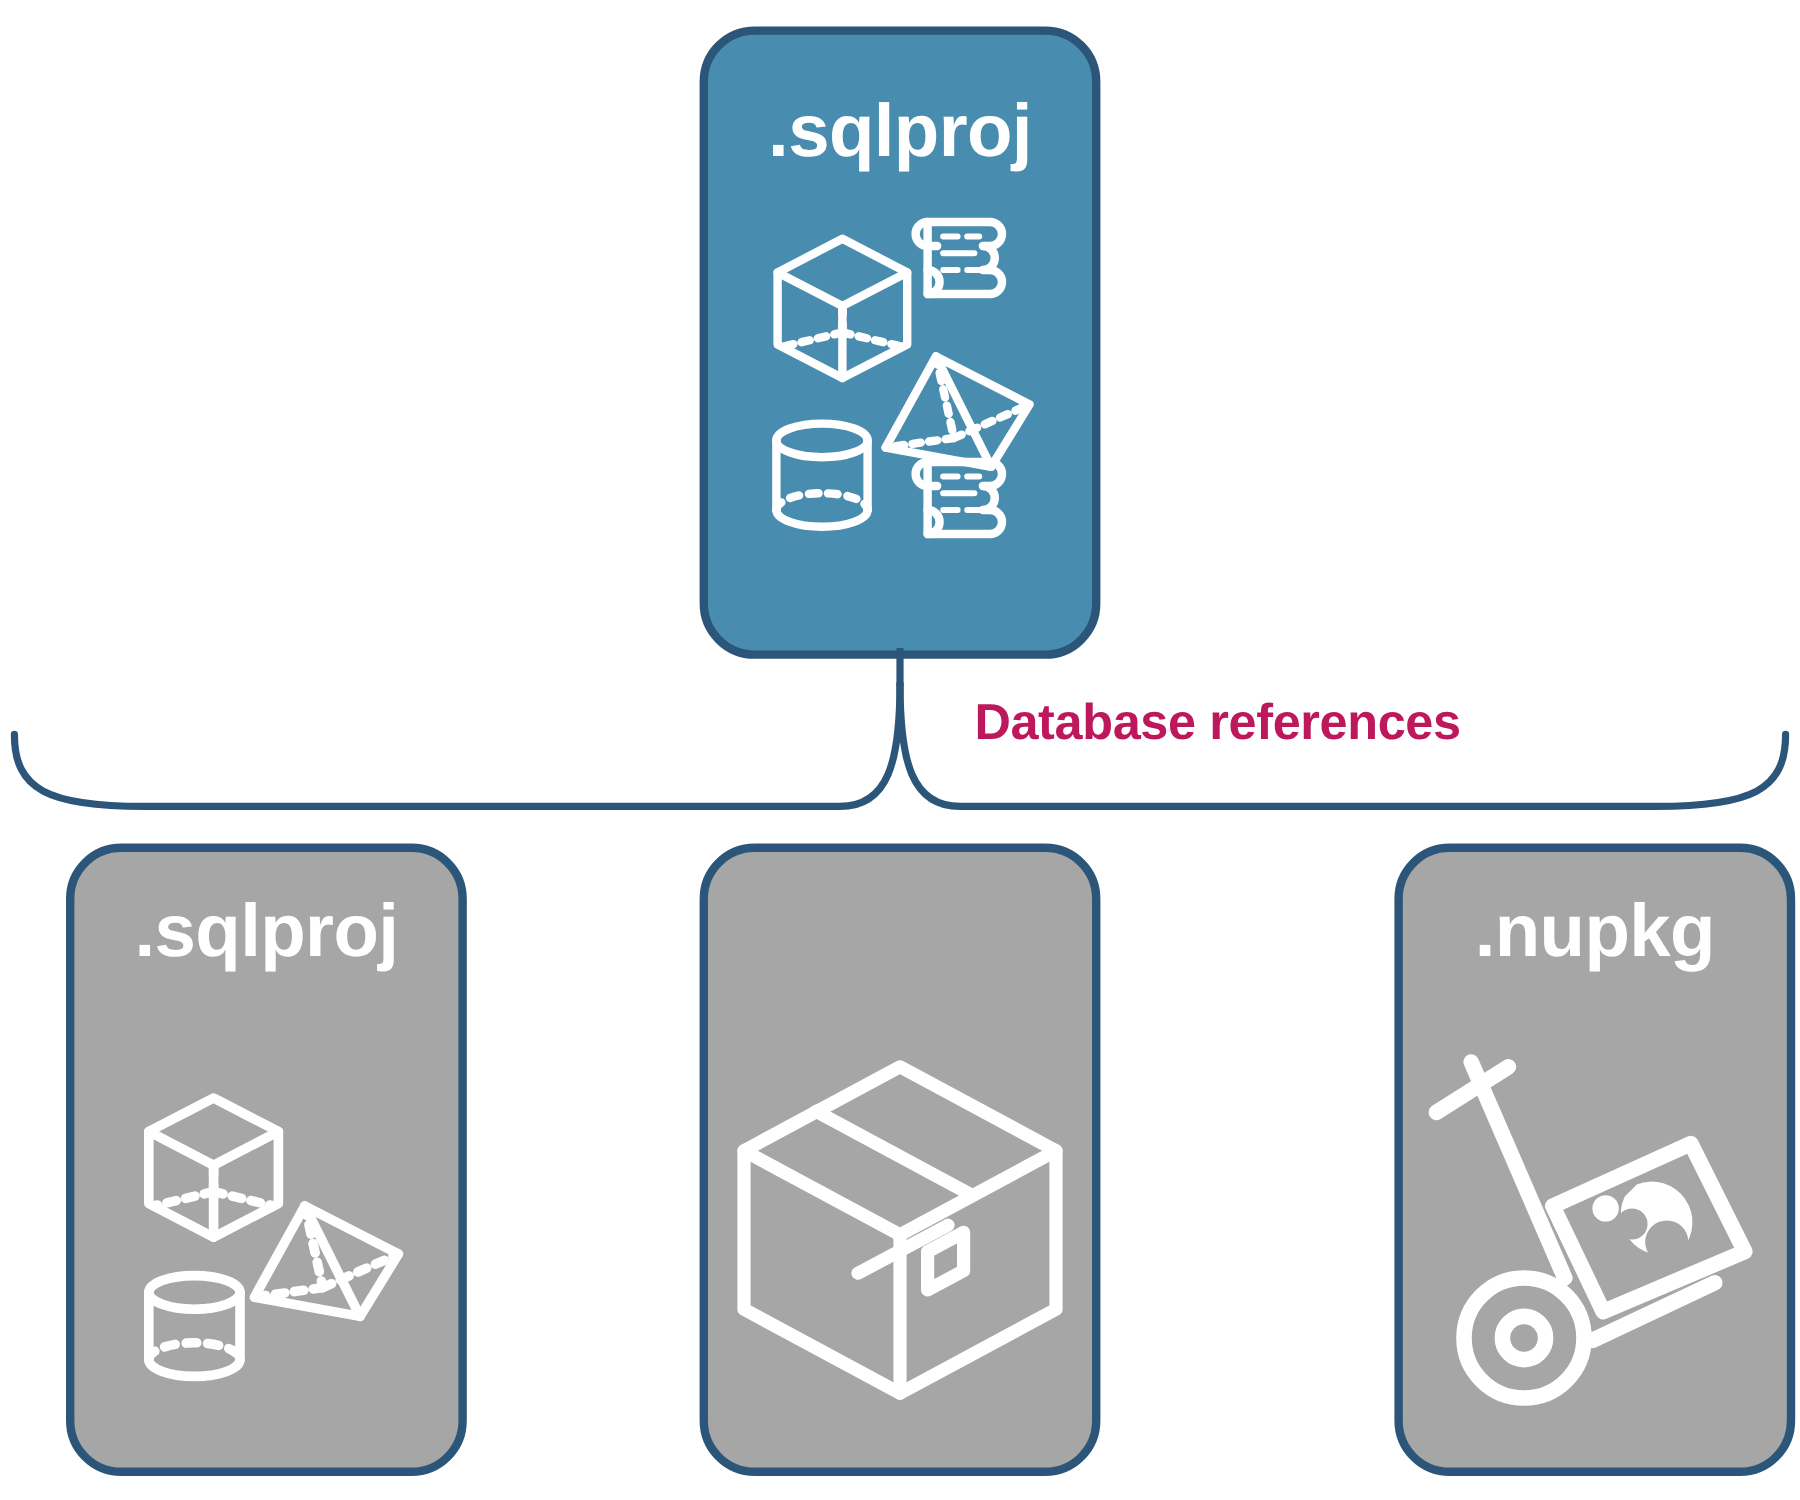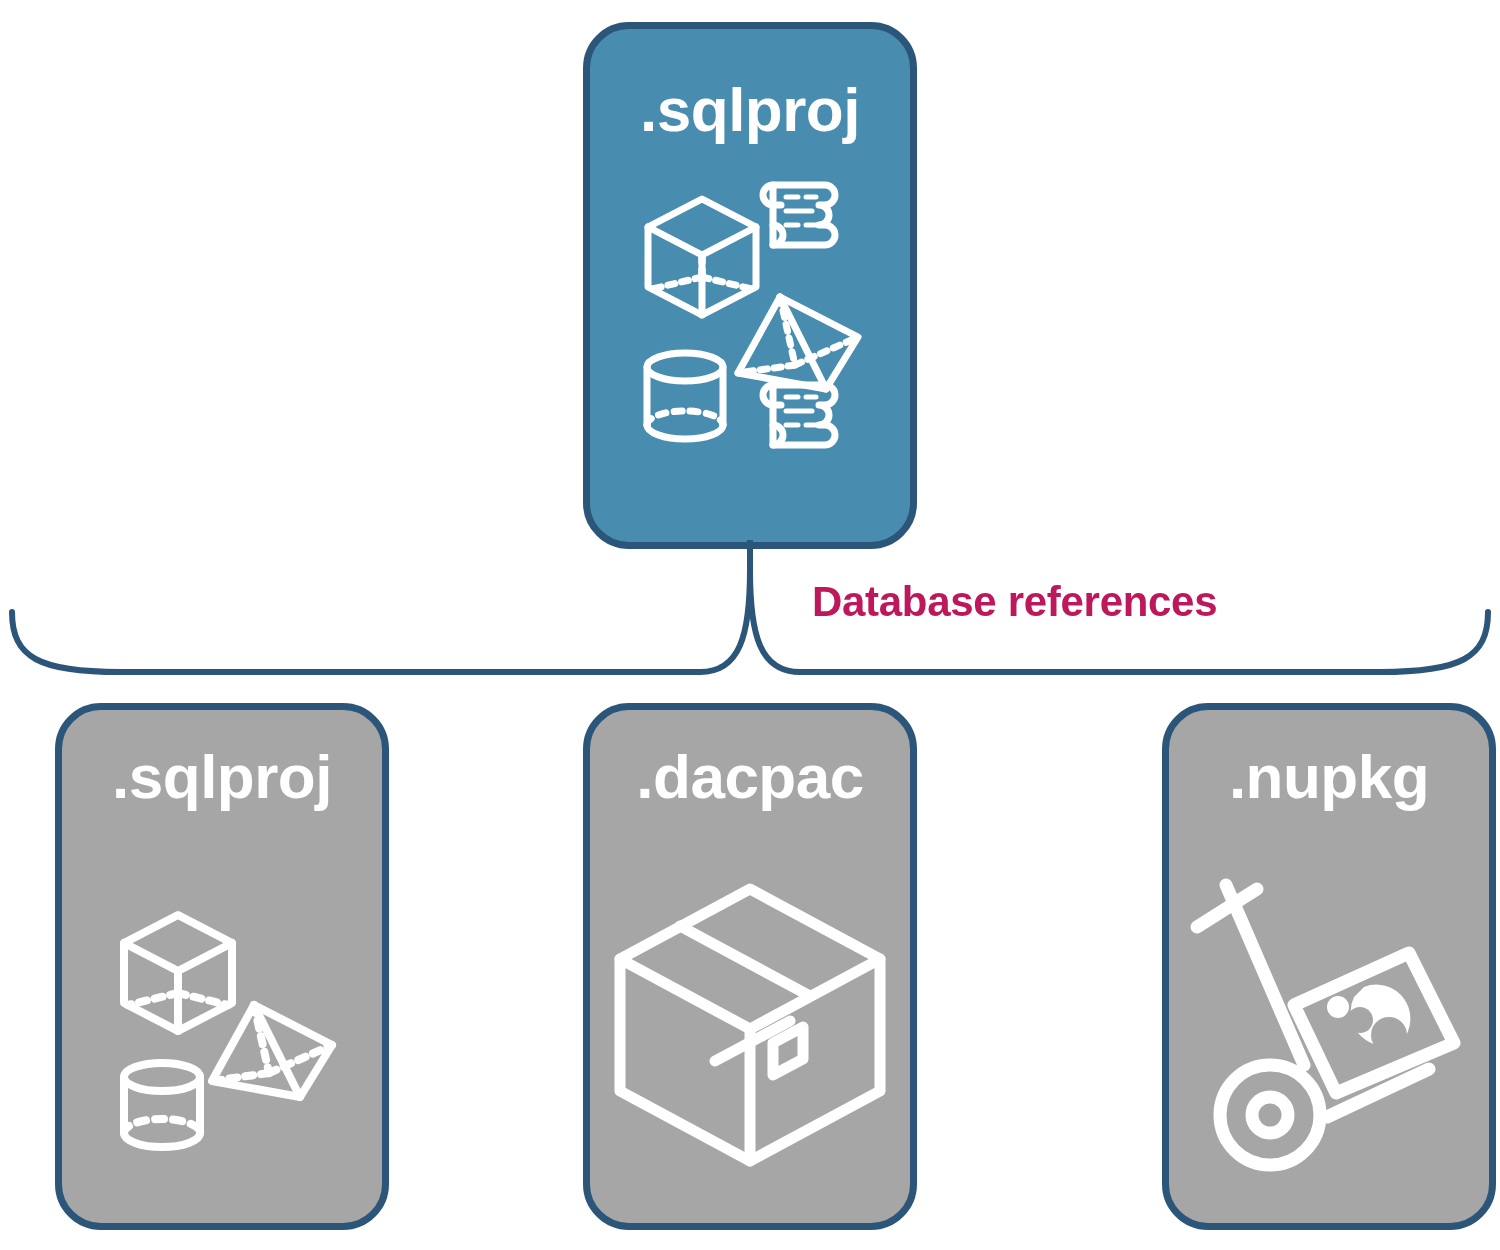--- a/index.html
+++ b/index.html
@@ -216,21 +216,20 @@
           <path d="M152 110 L198 202"></path>
           <path d="M152 110 L167 178" stroke-dasharray="8 8"></path>
           <path d="M167 178 L110 186" stroke-dasharray="8 8"></path>
           <path d="M167 178 L230 150" stroke-dasharray="8 8"></path>
         </g>
       </svg>
     </div>
   </div>
 
   <div class="card gray card-bottom" id="card-dacpac">
-    <div class="card-label">.dacpac</div>
 
     <div class="card-icon">
       <svg width="290" height="300" viewBox="0 0 290 300" fill="none" stroke="#ffffff" stroke-width="11" stroke-linecap="round" stroke-linejoin="round">
         <g>
 
           <path d="M145 14 L275 84 L275 216 L145 286 L15 216 L15 84 Z"></path>
 
           <path d="M15 84 L145 154 L275 84"></path>
 
           <path d="M145 154 L145 286"></path>

